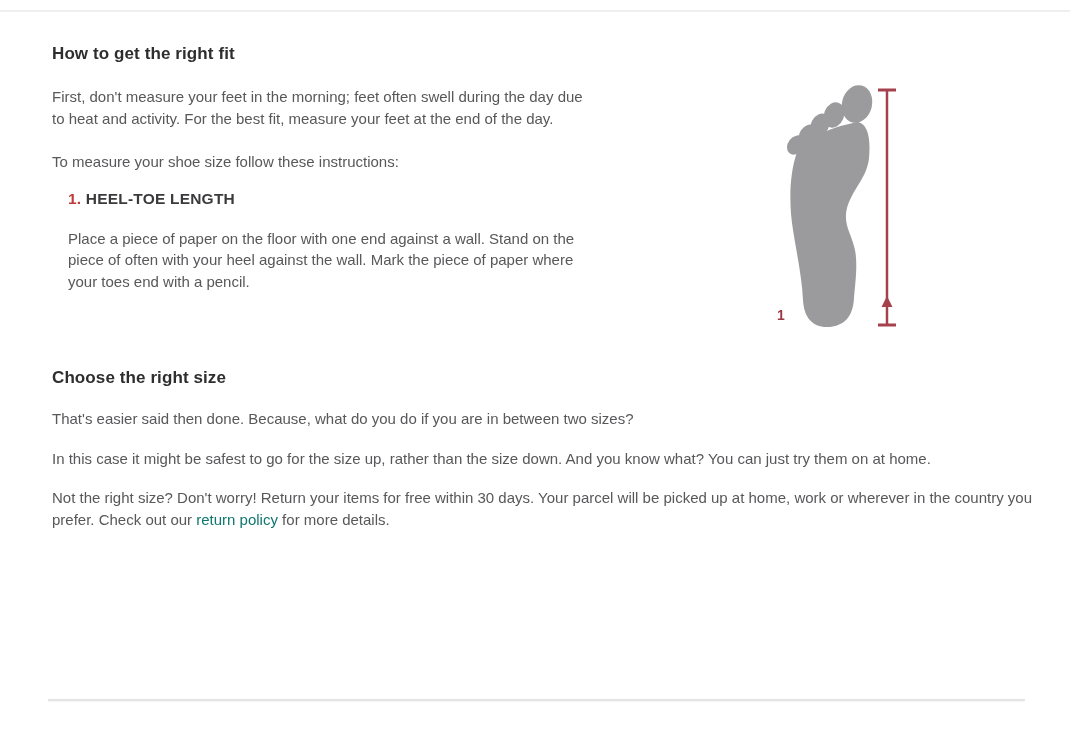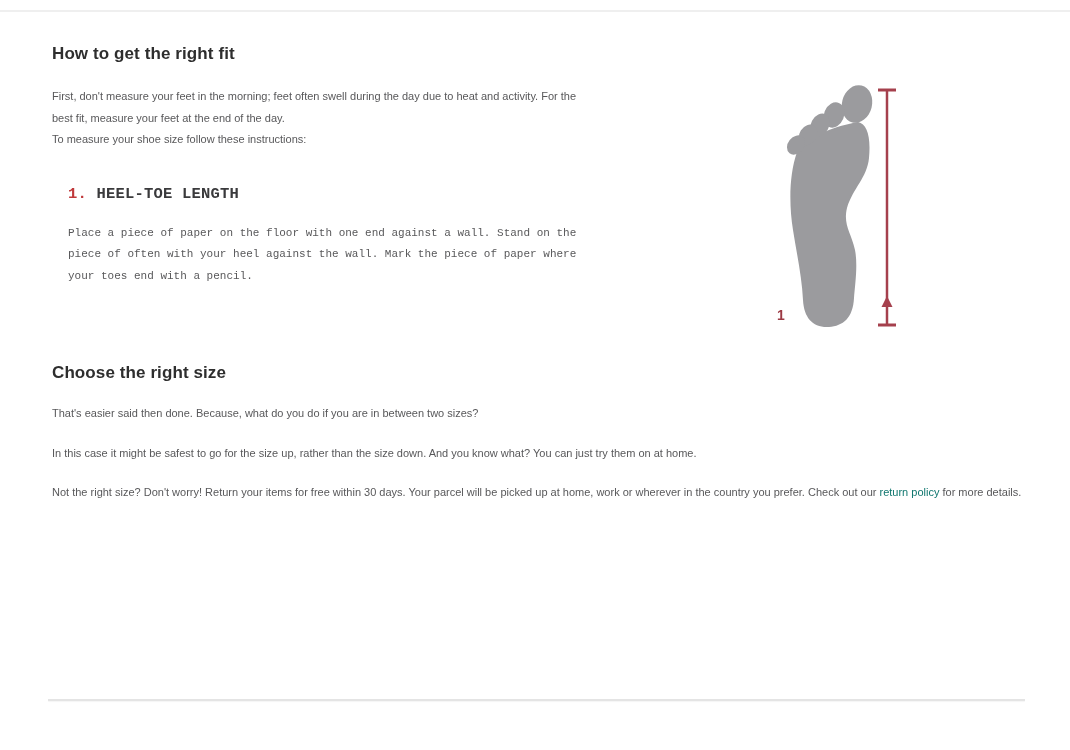--- a/index.html
+++ b/index.html
@@ -28,31 +28,30 @@
     padding: 0 25px 0 52px;
   }
   h2.section-heading {
     font-size: 17px;
     font-weight: bold;
     color: #2e2e2e;
     letter-spacing: 0.1px;
   }
   .fit-heading { padding-top: 44px; }
   p.body-text {
-    font-size: 11px;
+    font-size: 15px;
     line-height: 21.5px;
     color: #58585a;
   }
   .fit-text { width: 545px; }
   .fit-text .p1 { margin-top: 22px; }
-  .fit-text .p2 { }
+  .fit-text .p2 { margin-top: 22px; }
   .step {
     margin-left: 16px;
-    margin-top: 34px;
-    font-family: Liberation Mono, monospace;
+    margin-top: 17px;
   }
   .step-heading {
     font-size: 15.5px;
     font-weight: bold;
     color: #3a3a3c;
     letter-spacing: 0.2px;
   }
   .step-number { color: #c0393b; }
   .step .p1 { margin-top: 20px; }
   .step .p2 { margin-top: 22px; }

